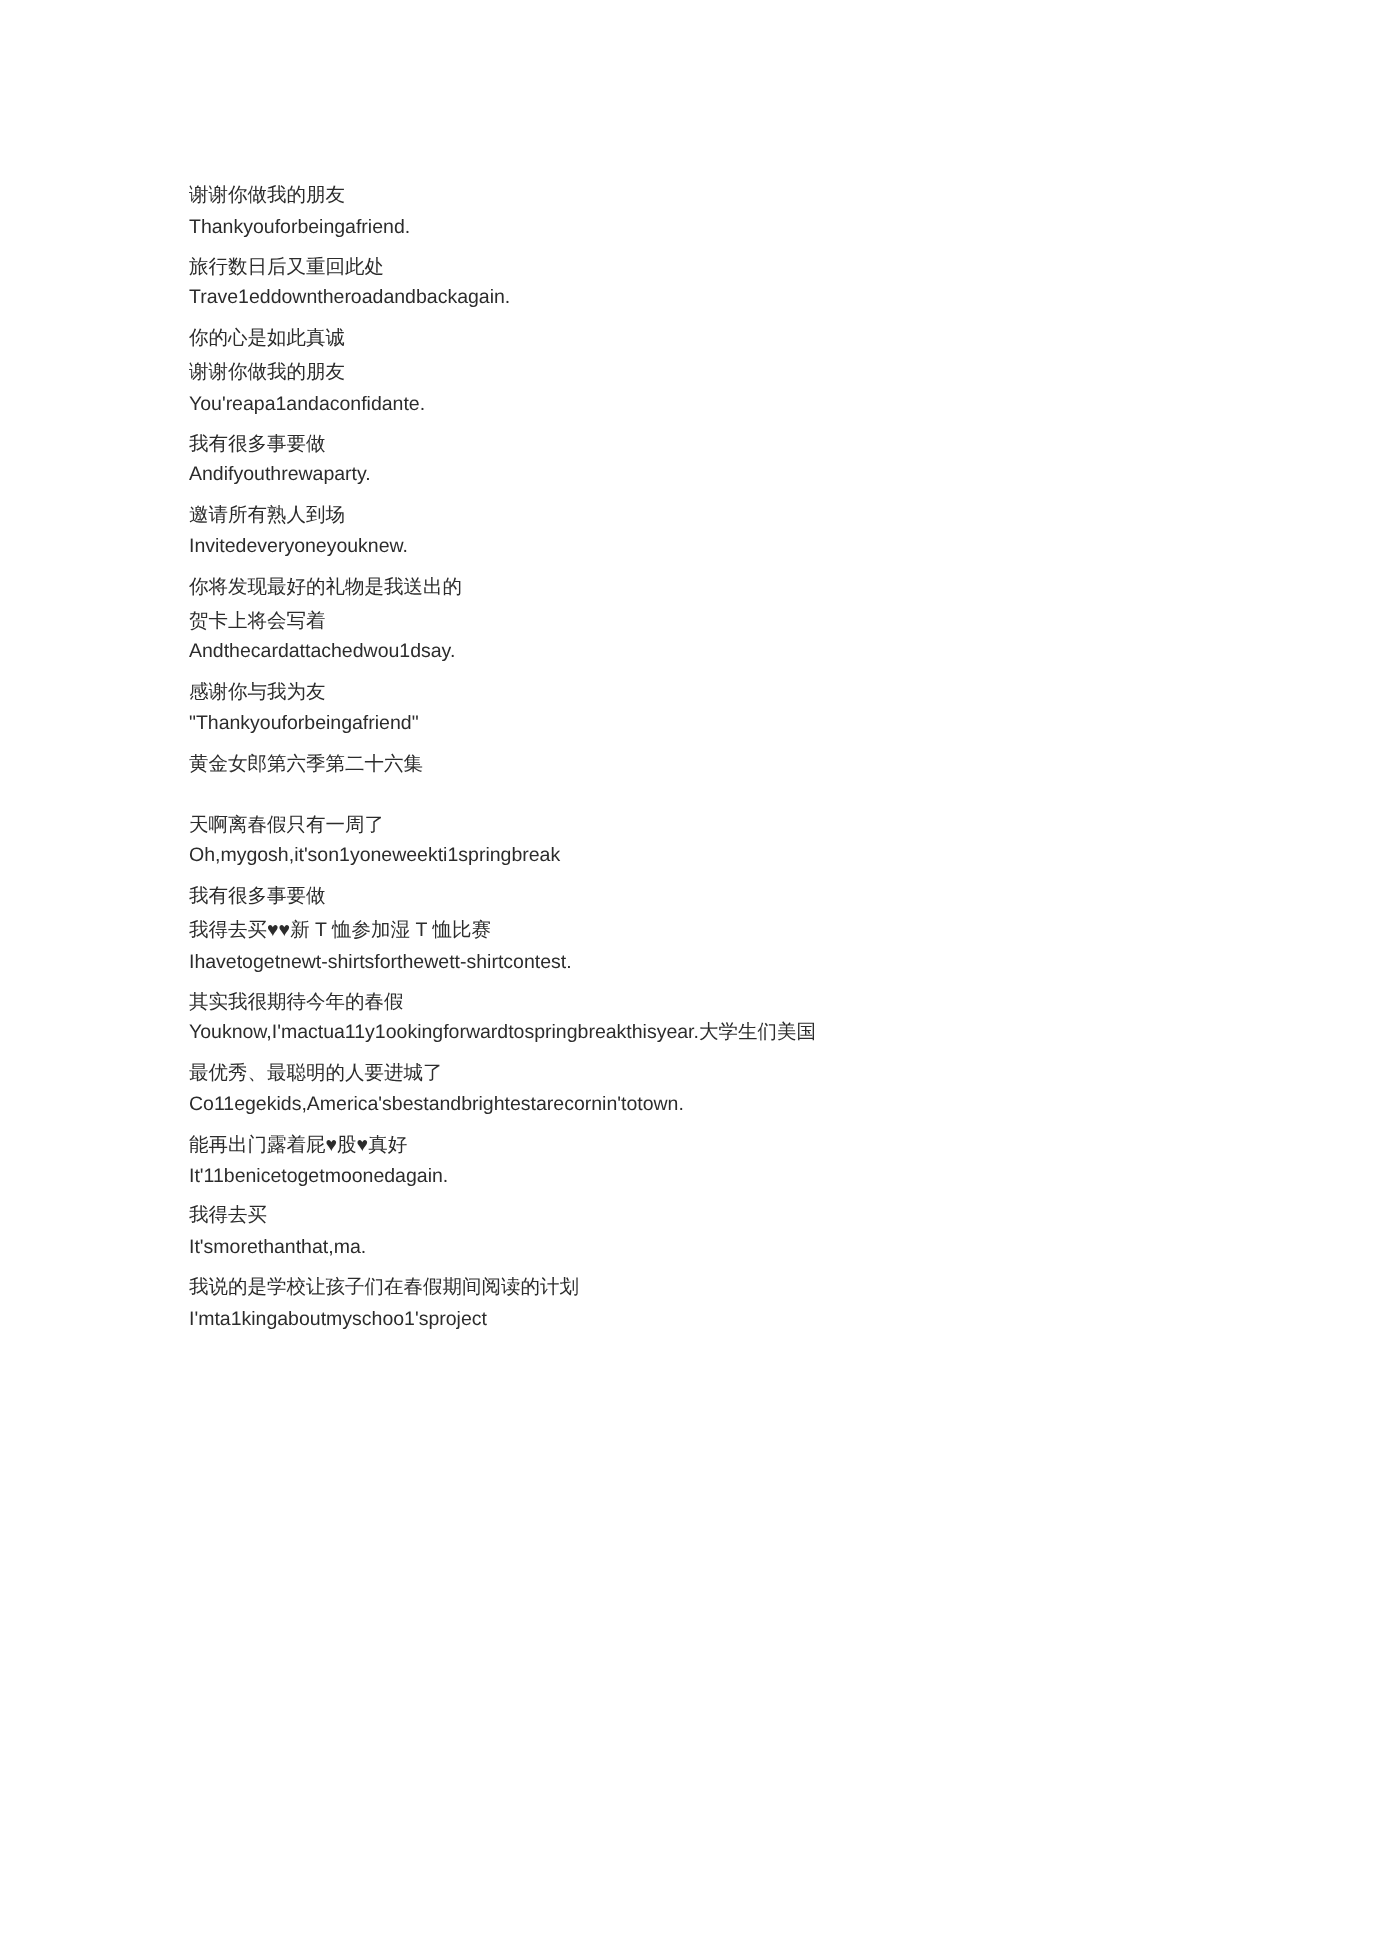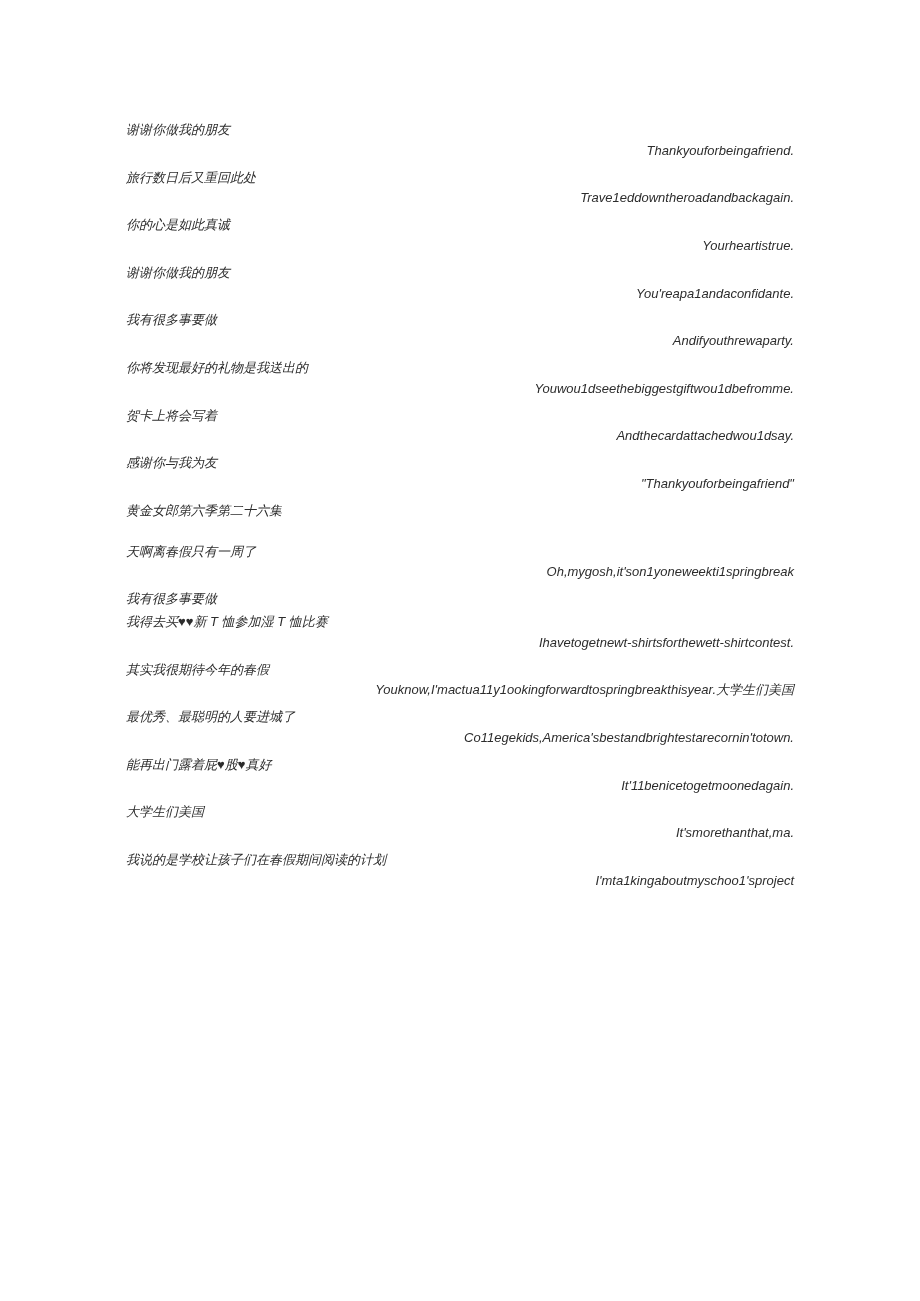--- a/index.html
+++ b/index.html
@@ -20,28 +20,26 @@
     .line-chinese {
       font-size: 13px;
       line-height: 1.6;
       color: #2c2c2c;
     }
     .line-english {
       font-size: 13px;
       line-height: 1.6;
       color: #2c2c2c;
       margin-bottom: 6px;
-      text-align: right;
     }
     .section-break {
       height: 18px;
     }
     .line-block {
       margin-bottom: 2px;
-      font-style: italic;
     }
   </style>
 </head>
 <body>
 
 <div class="content-area">
 
   <div>
 
     <div class="line-block">
@@ -49,37 +47,39 @@
       <div class="line-english">Thankyouforbeingafriend.</div>
     </div>
 
     <div class="line-block">
       <div class="line-chinese">旅行数日后又重回此处</div>
       <div class="line-english">Trave1eddowntheroadandbackagain.</div>
     </div>
 
     <div class="line-block">
       <div class="line-chinese">你的心是如此真诚</div>
-      <div class="line-english">Yourheartistrue.</div>
     </div>
 
     <div class="line-block">
       <div class="line-chinese">谢谢你做我的朋友</div>
       <div class="line-english">You'reapa1andaconfidante.</div>
     </div>
 
     <div class="line-block">
       <div class="line-chinese">我有很多事要做</div>
       <div class="line-english">Andifyouthrewaparty.</div>
     </div>
 
+    <div class="line-block">
+      <div class="line-chinese">邀请所有熟人到场</div>
+      <div class="line-english">Invitedeveryoneyouknew.</div>
+    </div>
 
     <div class="line-block">
       <div class="line-chinese">你将发现最好的礼物是我送出的</div>
-      <div class="line-english">Youwou1dseethebiggestgiftwou1dbefromme.</div>
     </div>
 
     <div class="line-block">
       <div class="line-chinese">贺卡上将会写着</div>
       <div class="line-english">Andthecardattachedwou1dsay.</div>
     </div>
 
     <div class="line-block">
       <div class="line-chinese">感谢你与我为友</div>
       <div class="line-english">"Thankyouforbeingafriend"</div>
@@ -118,21 +118,21 @@
       <div class="line-chinese">最优秀、最聪明的人要进城了</div>
       <div class="line-english">Co11egekids,America'sbestandbrightestarecornin'totown.</div>
     </div>
 
     <div class="line-block">
       <div class="line-chinese">能再出门露着屁♥股♥真好</div>
       <div class="line-english">It'11benicetogetmoonedagain.</div>
     </div>
 
     <div class="line-block">
-      <div class="line-chinese">大学生们美国</div>
+      <div class="line-chinese">我得去买</div>
       <div class="line-english">It'smorethanthat,ma.</div>
     </div>
 
     <div class="line-block">
       <div class="line-chinese">我说的是学校让孩子们在春假期间阅读的计划</div>
       <div class="line-english">I'mta1kingaboutmyschoo1'sproject</div>
     </div>
 
   </div>
 

